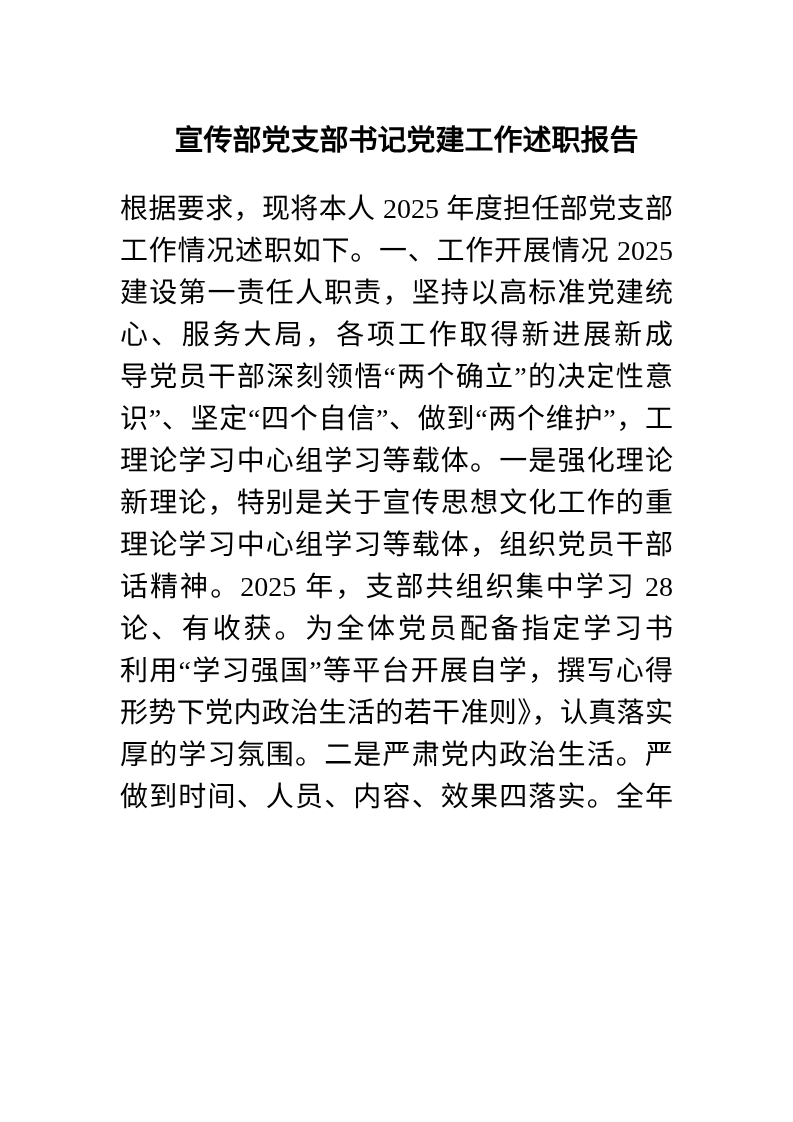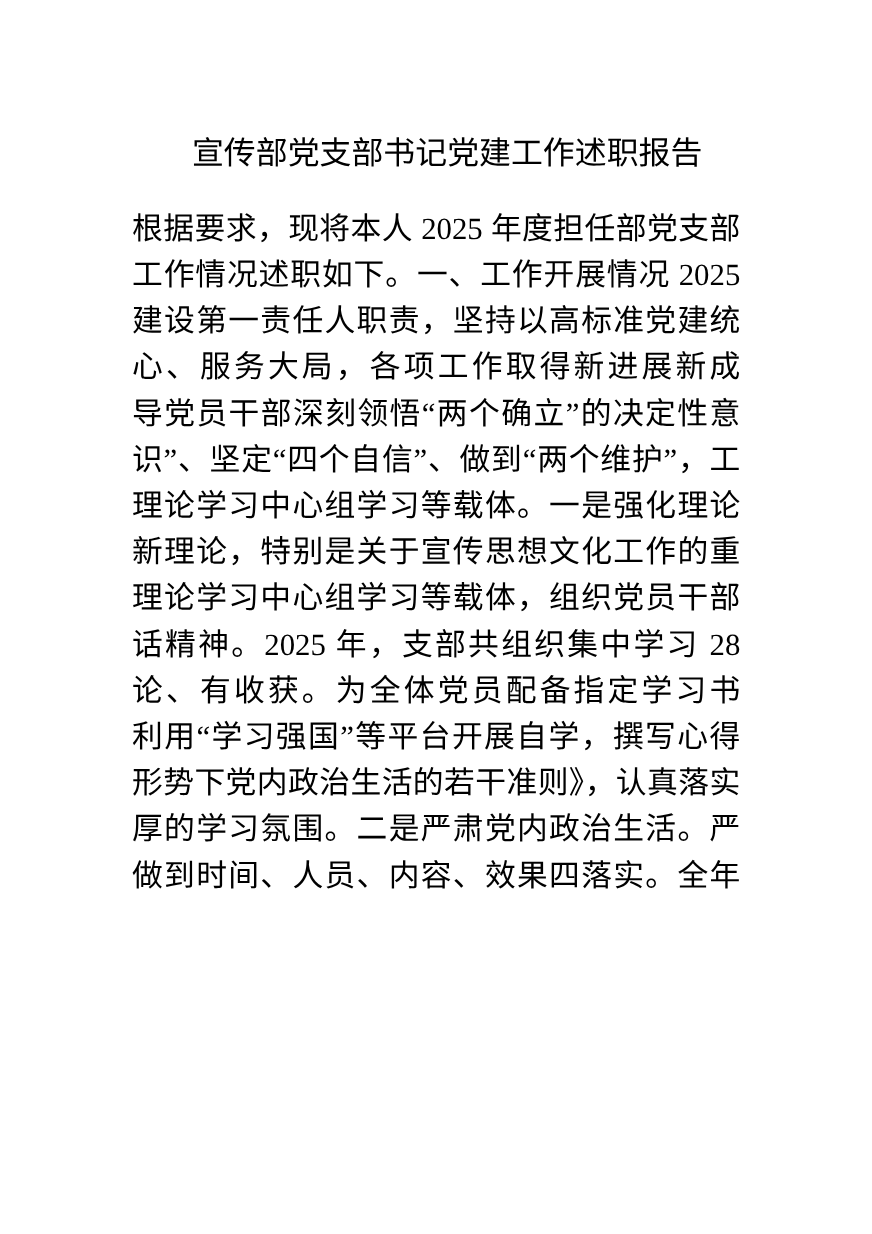--- a/index.html
+++ b/index.html
@@ -14,21 +14,21 @@
     background: #ffffff;
     color: #000000;
     overflow: hidden;
   }
   .doc-title {
     margin: 0;
     padding-top: 118px;
     height: 44px;
     line-height: 44px;
     font-size: 29px;
-    font-weight: 400;
+    font-weight: 700;
     text-align: center;
     font-family: "Liberation Sans", "DejaVu Sans", sans-serif;
     color: #000000;
     padding-left: 20px;
   }
   .doc-body {
     margin: 26px 0 0 120px;
     width: 553px;
     font-family: "Liberation Serif", "DejaVu Serif", serif;
     font-size: 28px;

